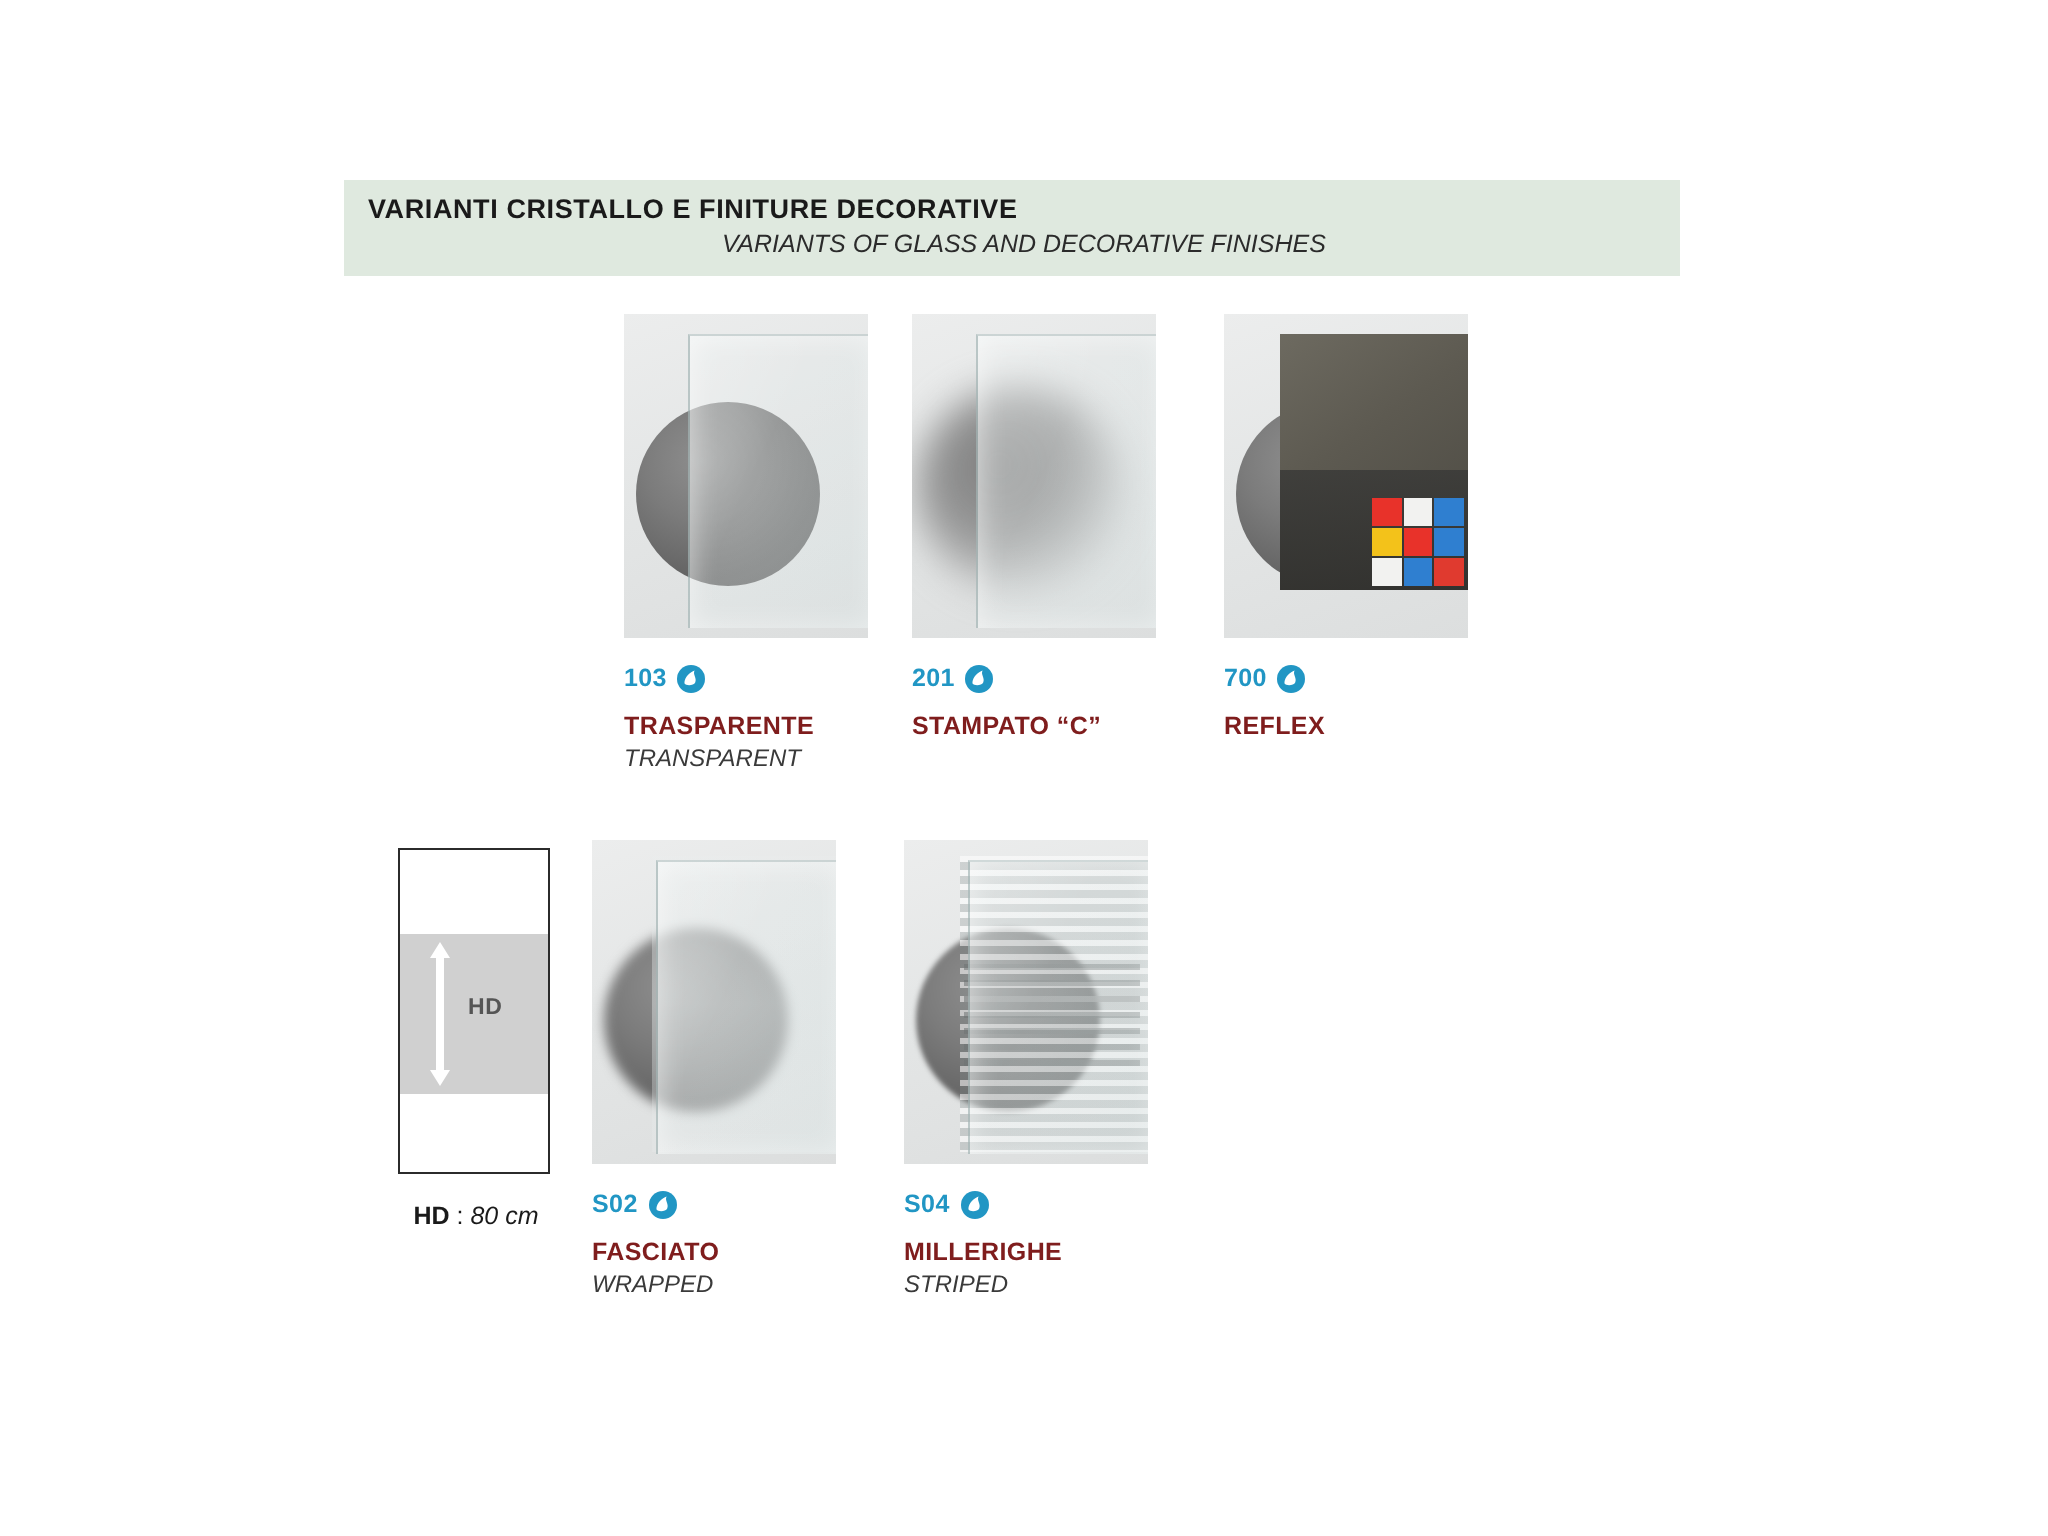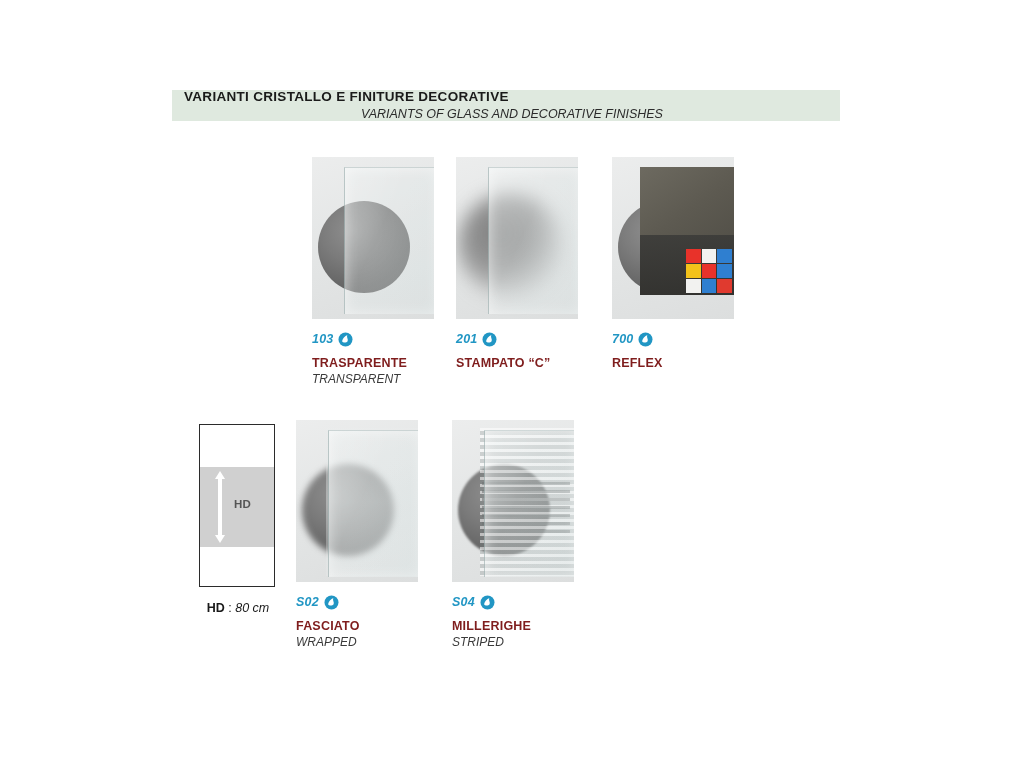--- a/index.html
+++ b/index.html
@@ -18,21 +18,21 @@
     height: 768px;
     background: #ffffff;
   }
 
   
   .header-band {
     position: absolute;
     left: 172px;
     top: 90px;
     width: 668px;
-    height: 31px;
+    height: 48px;
     background: #dfe9df;
     display: flex;
     flex-direction: column;
     justify-content: center;
     padding-left: 12px;
     box-sizing: border-box;
   }
   .header-it {
     font-size: 13.5px;
     font-weight: bold;
@@ -205,21 +205,20 @@
     display: flex;
     align-items: center;
     gap: 5px;
     height: 16px;
   }
   .code {
     font-size: 12.5px;
     font-weight: bold;
     color: #2196c4;
     letter-spacing: 0.2px;
-    font-style: italic;
   }
   .dot-icon {
     display: inline-block;
     width: 15px;
     height: 15px;
     position: relative;
   }
   .dot-icon svg { display: block; }
 
   .name-it {

